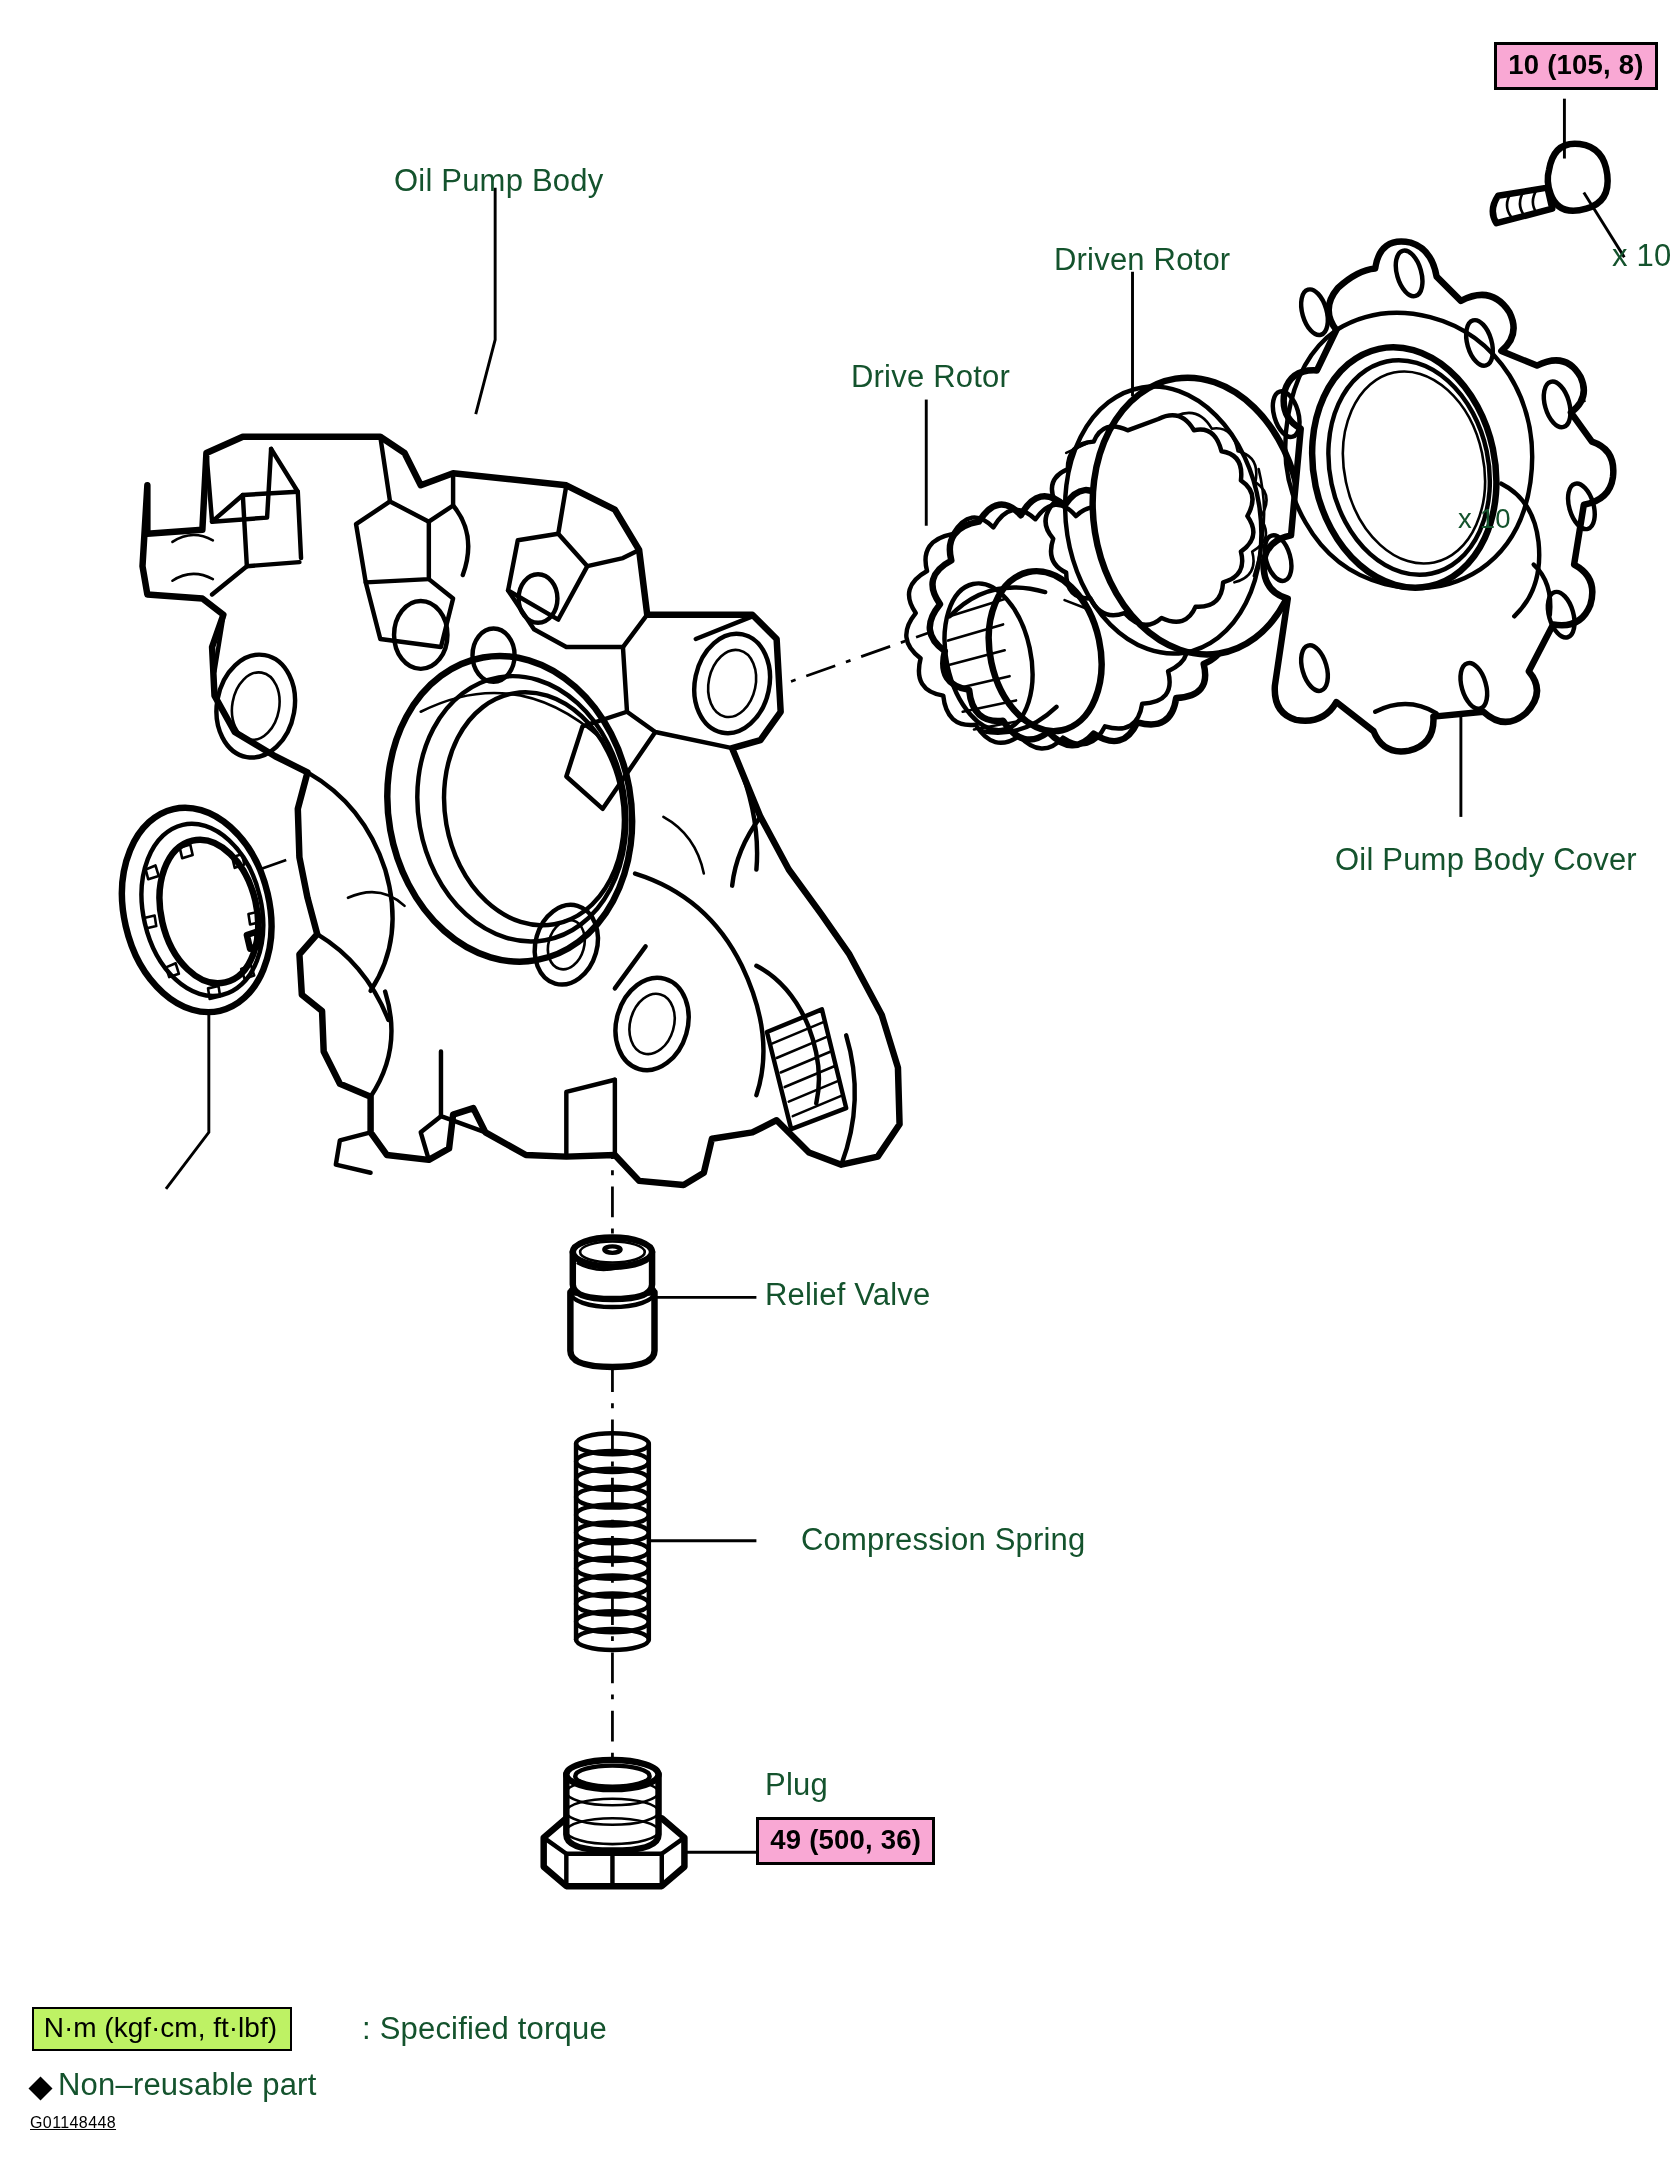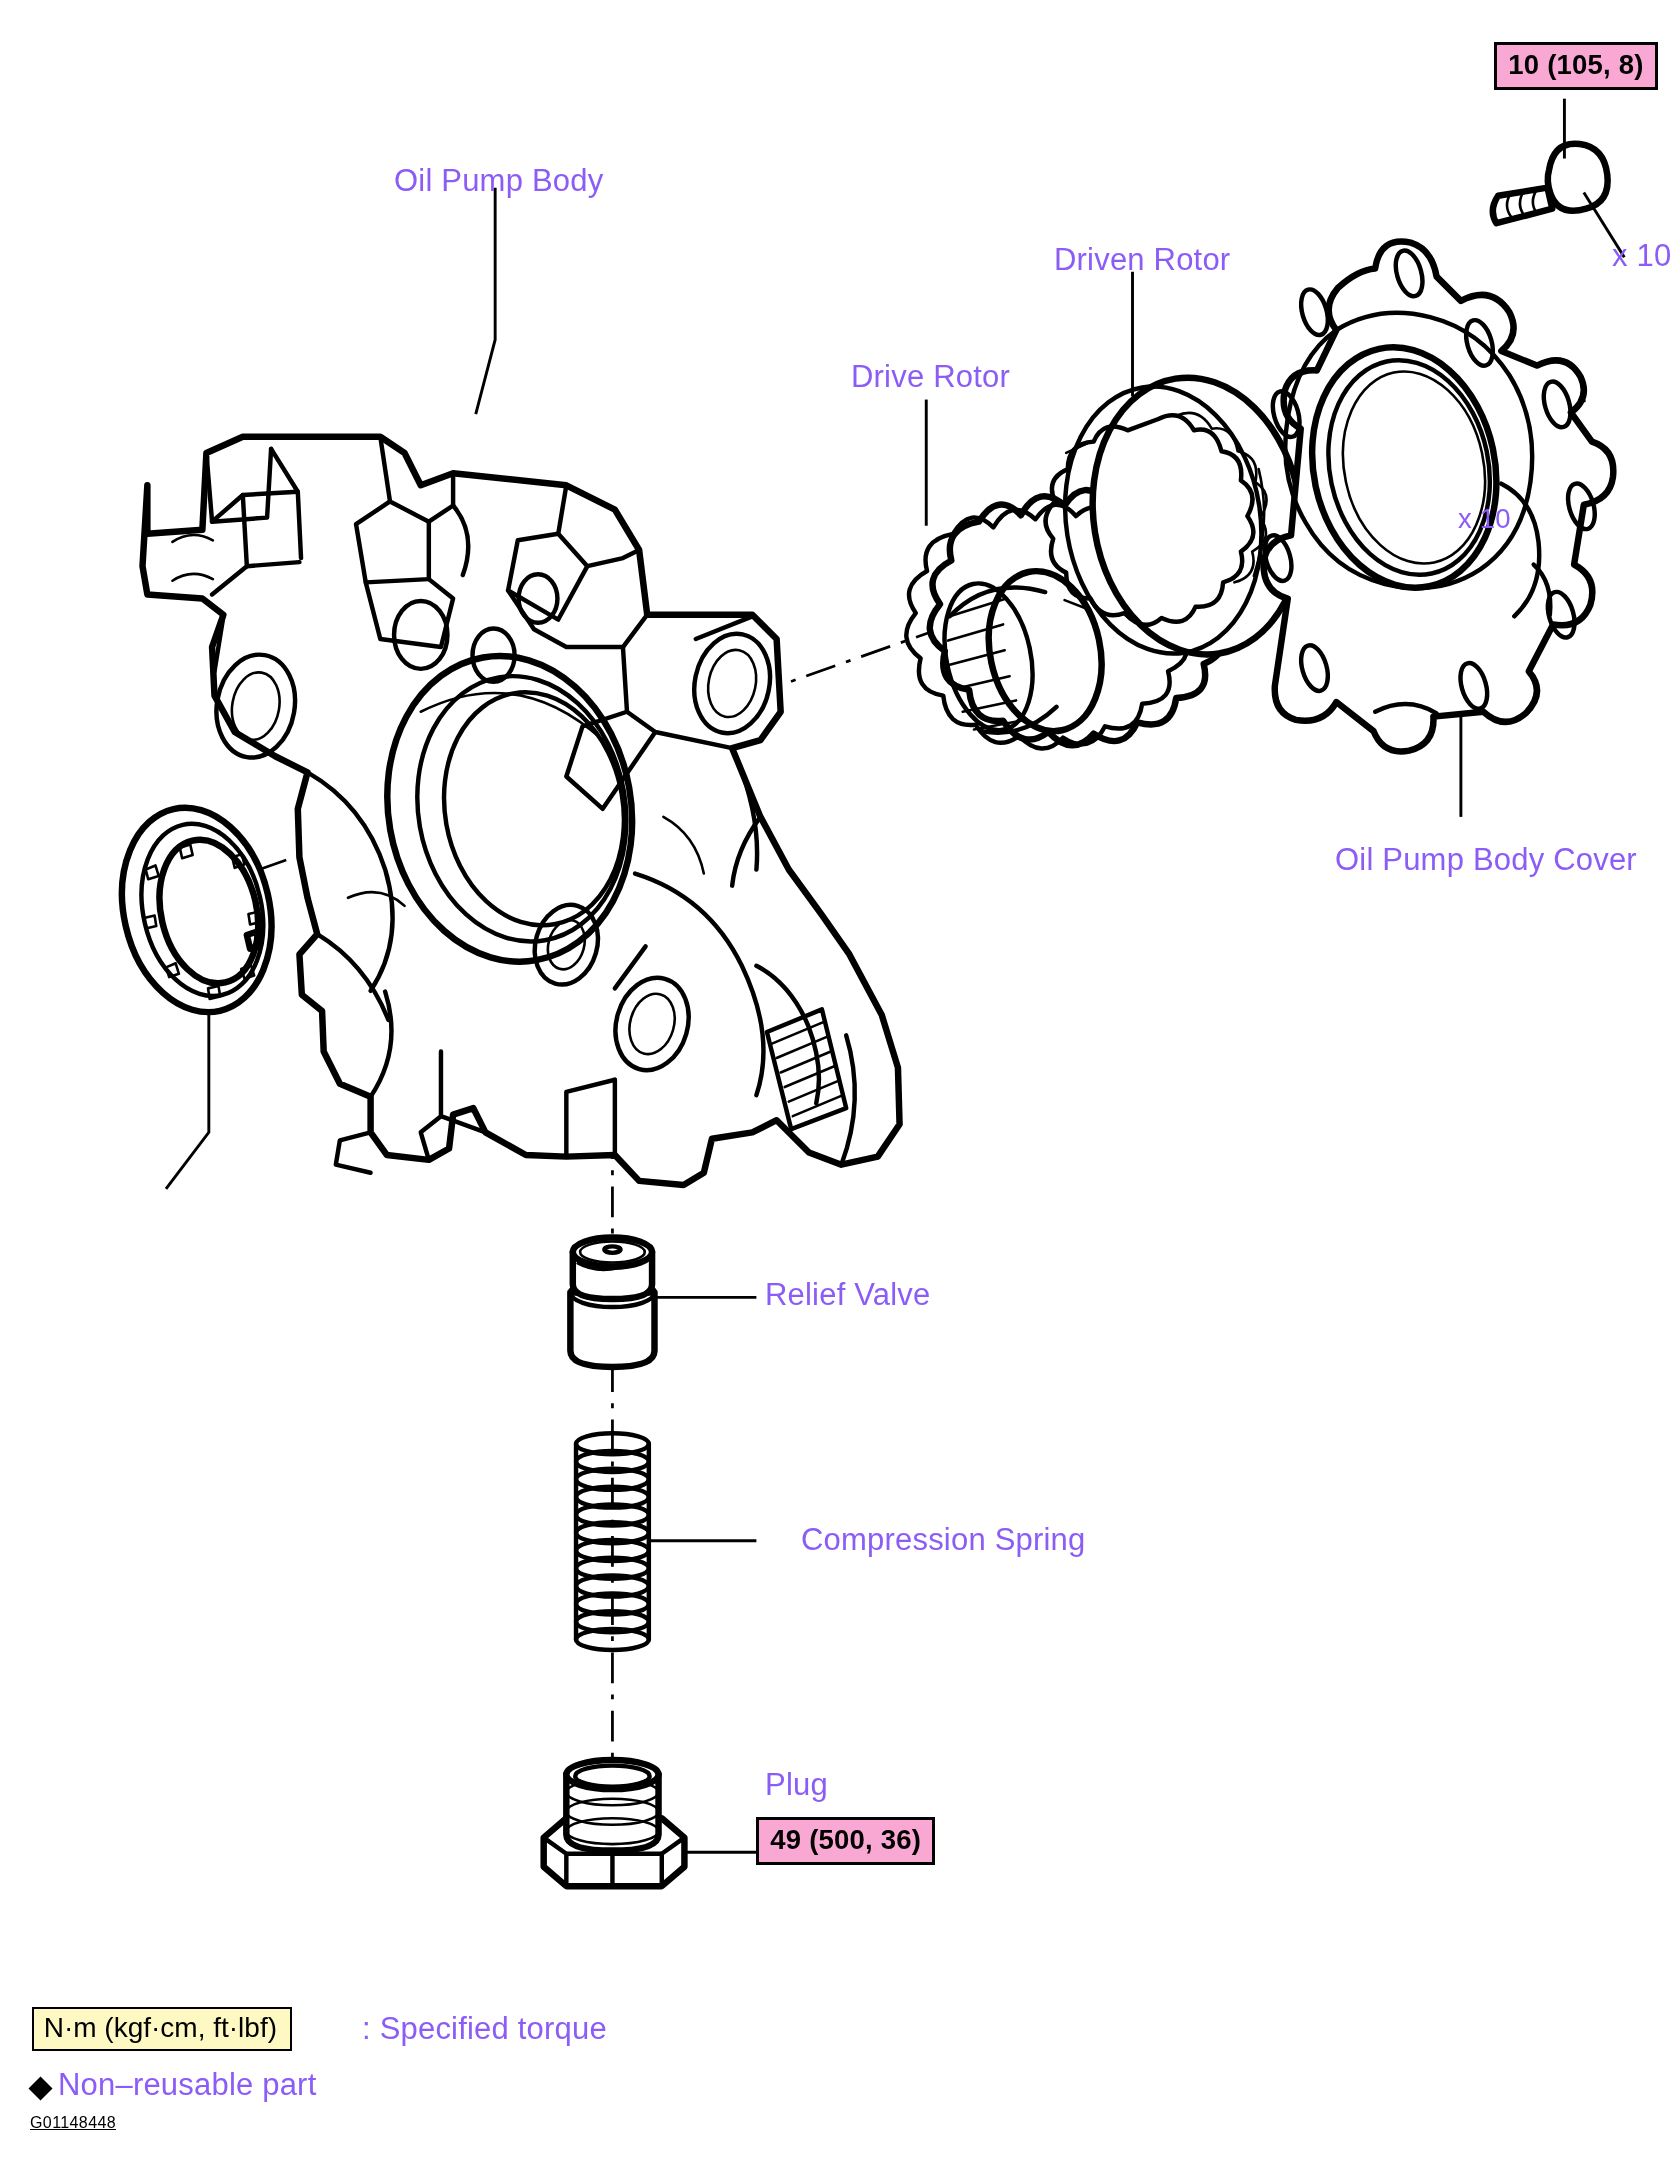--- a/index.html
+++ b/index.html
@@ -24,40 +24,40 @@
     left: 0;
     top: 0;
     width: 1677px;
     height: 2183px;
   }
   .lbl {
     position: absolute;
     font-family: "Liberation Sans", sans-serif;
     font-size: 31px;
     line-height: 1.22;
-    color: #8b5cf6;
+    color: #14532d;
     white-space: pre;
     letter-spacing: 0.2px;
   }
   .lbl.small { font-size: 27.5px; }
   .torque-box {
     position: absolute;
     border: 3.2px solid #000;
     background: #f9a8d4;
     font-family: "Liberation Sans", sans-serif;
     font-weight: bold;
     font-size: 27.5px;
     padding: 4px 11.3px 5.7px 11.3px;
     white-space: pre;
     letter-spacing: 0.2px;
   }
   .legend-box {
     position: absolute;
     border: 2.4px solid #000;
-    background: #fef9c3;
+    background: #bef264;
     font-family: "Liberation Sans", sans-serif;
     font-size: 28px;
     padding: 3.2px 13px 4.9px 9.7px;
     white-space: pre;
   }
   .diamond {
     display: inline-block;
     width: 17px;
     height: 17px;
     background: #000;

